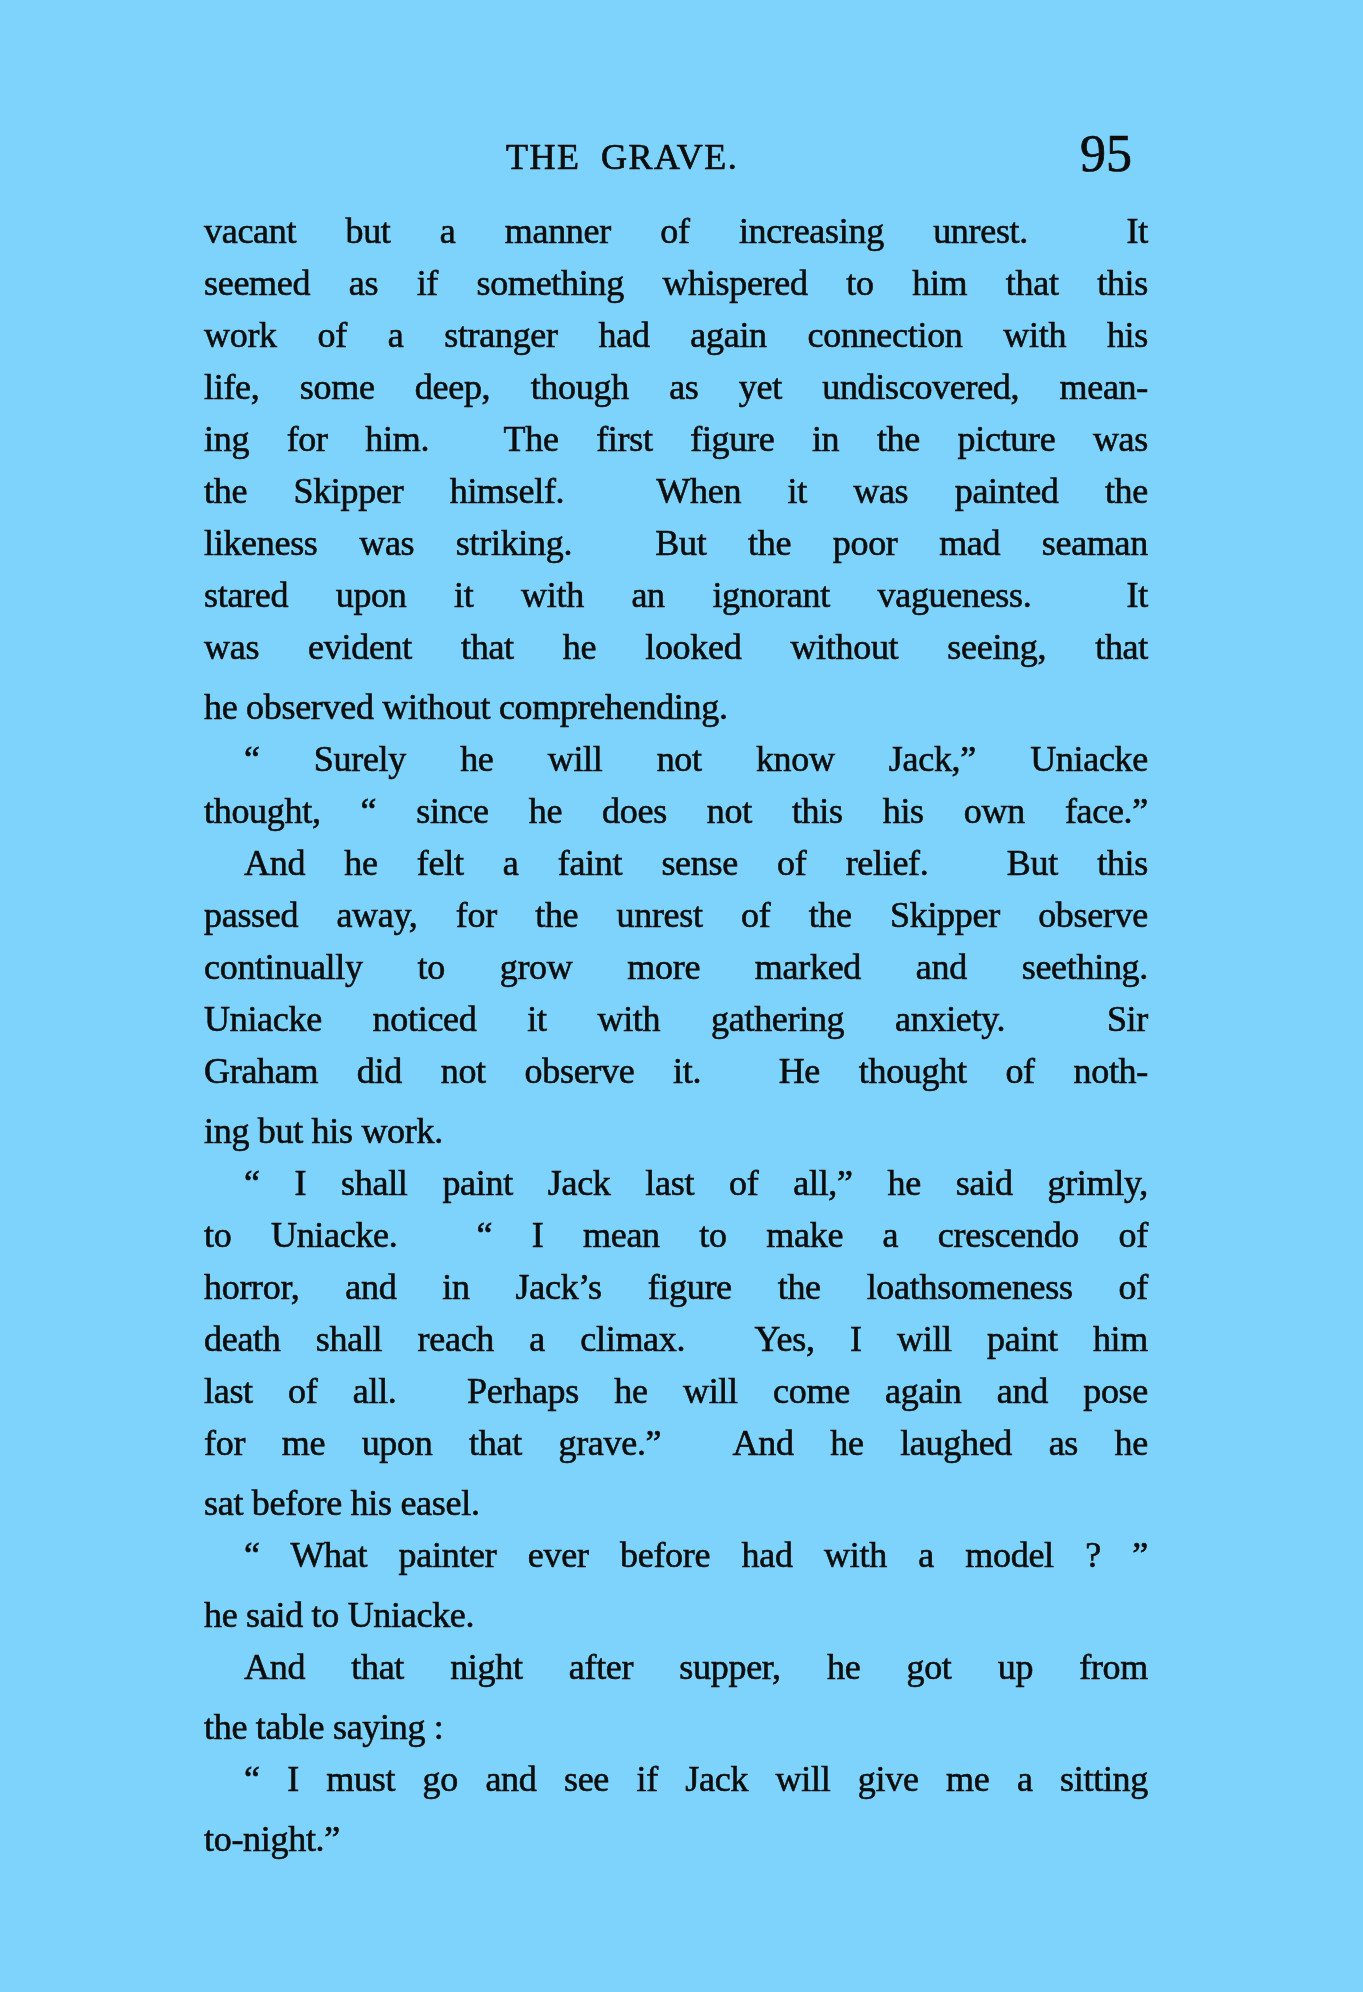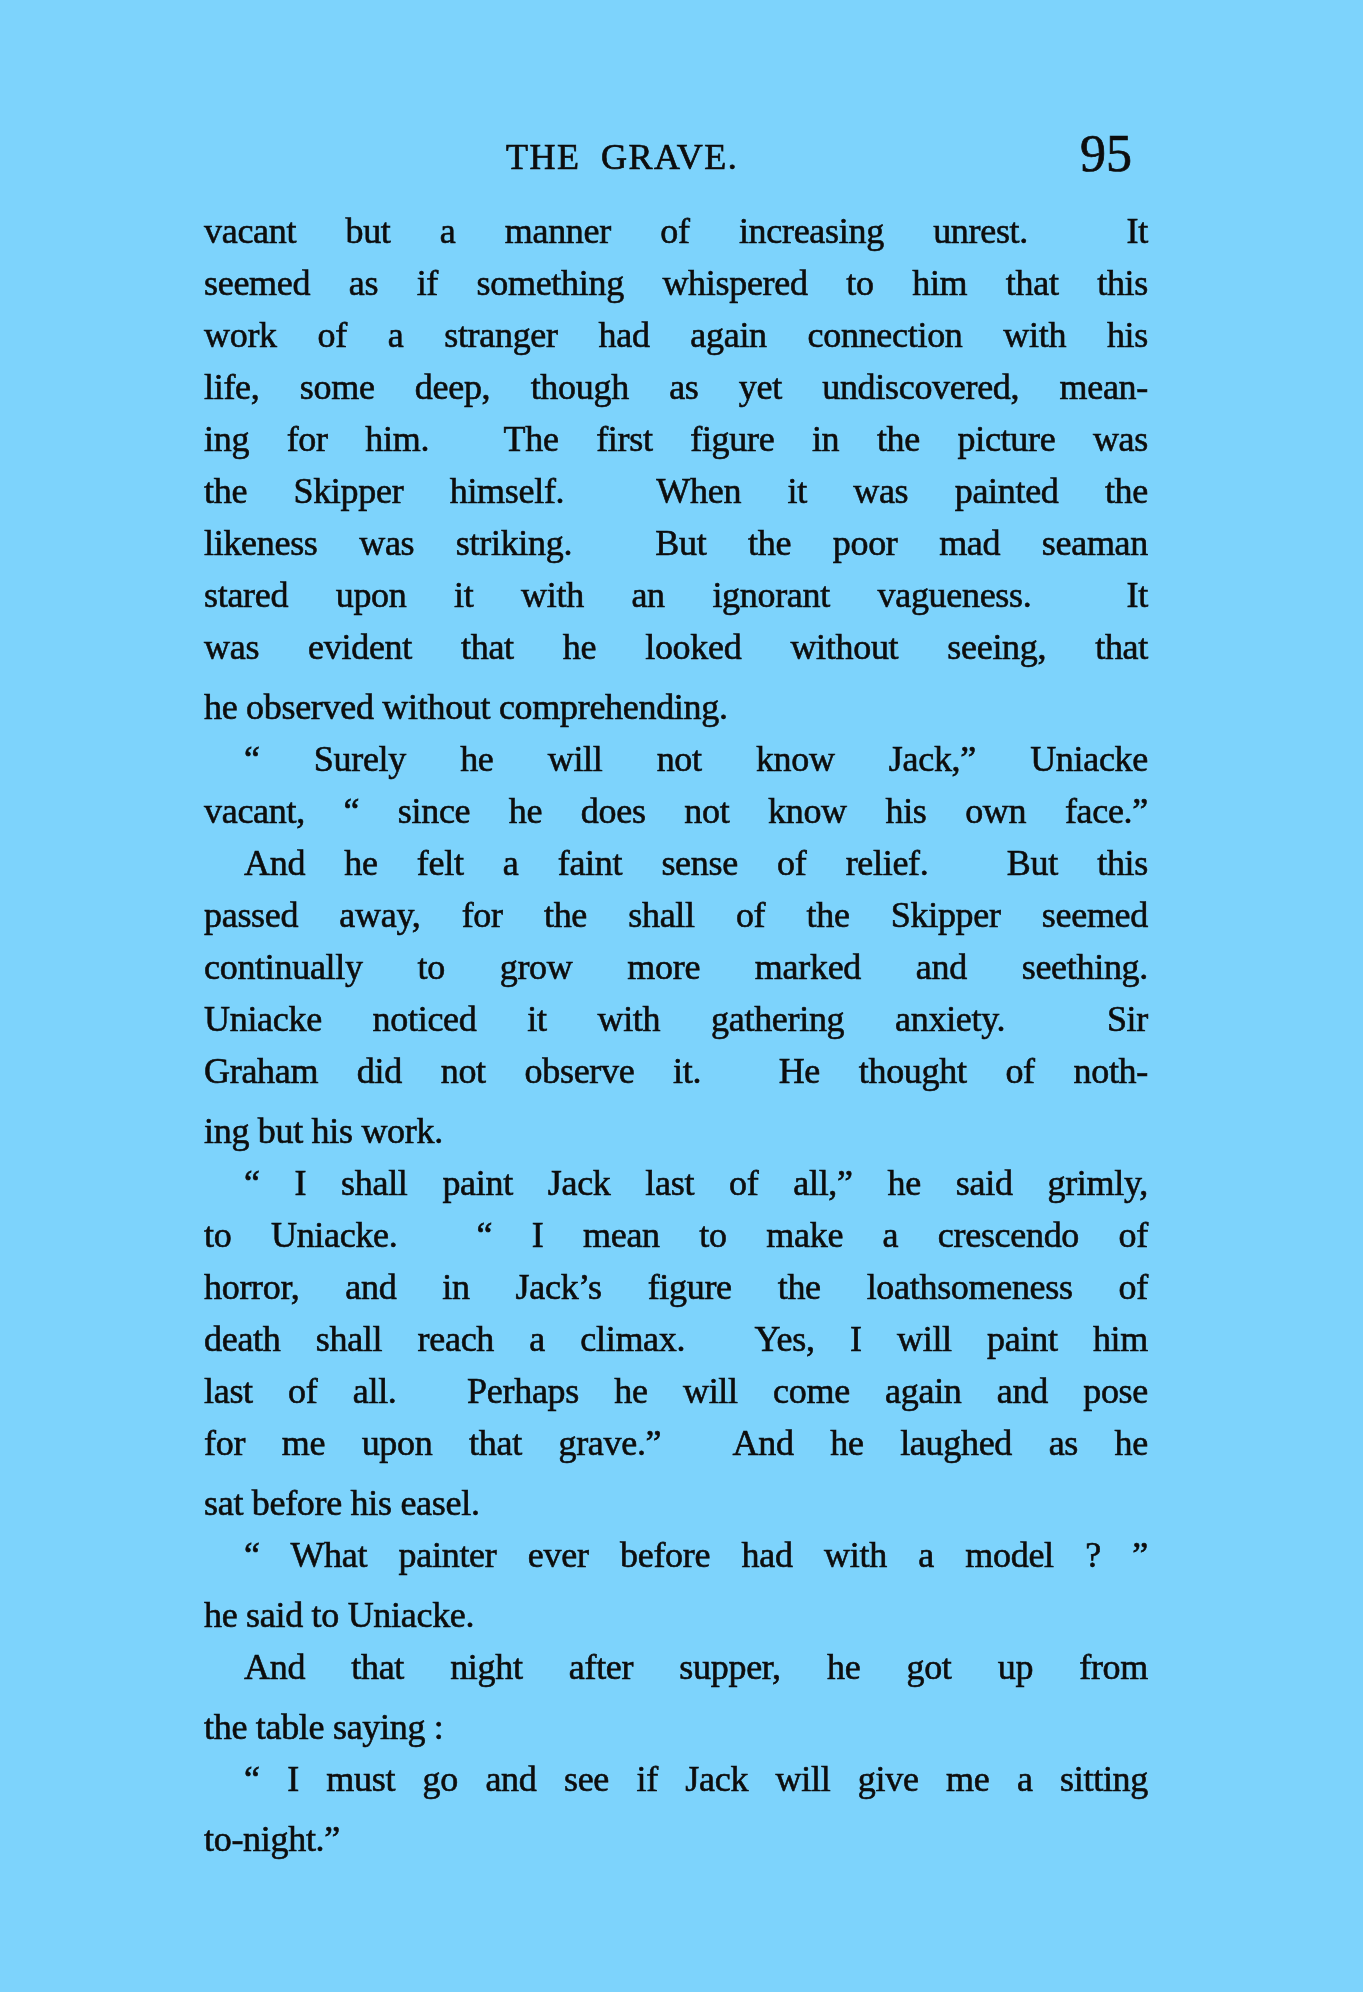--- a/index.html
+++ b/index.html
@@ -71,23 +71,23 @@
       <div class="line">seemed as if something whispered to him that this</div>
       <div class="line">work of a stranger had again connection with his</div>
       <div class="line">life, some deep, though as yet undiscovered, mean-</div>
       <div class="line">ing for him.&nbsp; The first figure in the picture was</div>
       <div class="line">the Skipper himself.&nbsp; When it was painted the</div>
       <div class="line">likeness was striking.&nbsp; But the poor mad seaman</div>
       <div class="line">stared upon it with an ignorant vagueness.&nbsp; It</div>
       <div class="line">was evident that he looked without seeing, that</div>
       <div class="line no-just">he observed without comprehending.</div>
       <div class="line indent">“ Surely he will not know Jack,” Uniacke</div>
-      <div class="line">vacant, “ since he does not know his own face.”</div>
+      <div class="line">thought, “ since he does not this his own face.”</div>
       <div class="line indent">And he felt a faint sense of relief.&nbsp; But this</div>
-      <div class="line">passed away, for the shall of the Skipper seemed</div>
+      <div class="line">passed away, for the unrest of the Skipper observe</div>
       <div class="line">continually to grow more marked and seething.</div>
       <div class="line">Uniacke noticed it with gathering anxiety.&nbsp; Sir</div>
       <div class="line">Graham did not observe it.&nbsp; He thought of noth-</div>
       <div class="line no-just">ing but his work.</div>
       <div class="line indent">“ I shall paint Jack last of all,” he said grimly,</div>
       <div class="line">to Uniacke.&nbsp; “ I mean to make a crescendo of</div>
       <div class="line">horror, and in Jack’s figure the loathsomeness of</div>
       <div class="line">death shall reach a climax.&nbsp; Yes, I will paint him</div>
       <div class="line">last of all.&nbsp; Perhaps he will come again and pose</div>
       <div class="line">for me upon that grave.”&nbsp; And he laughed as he</div>

